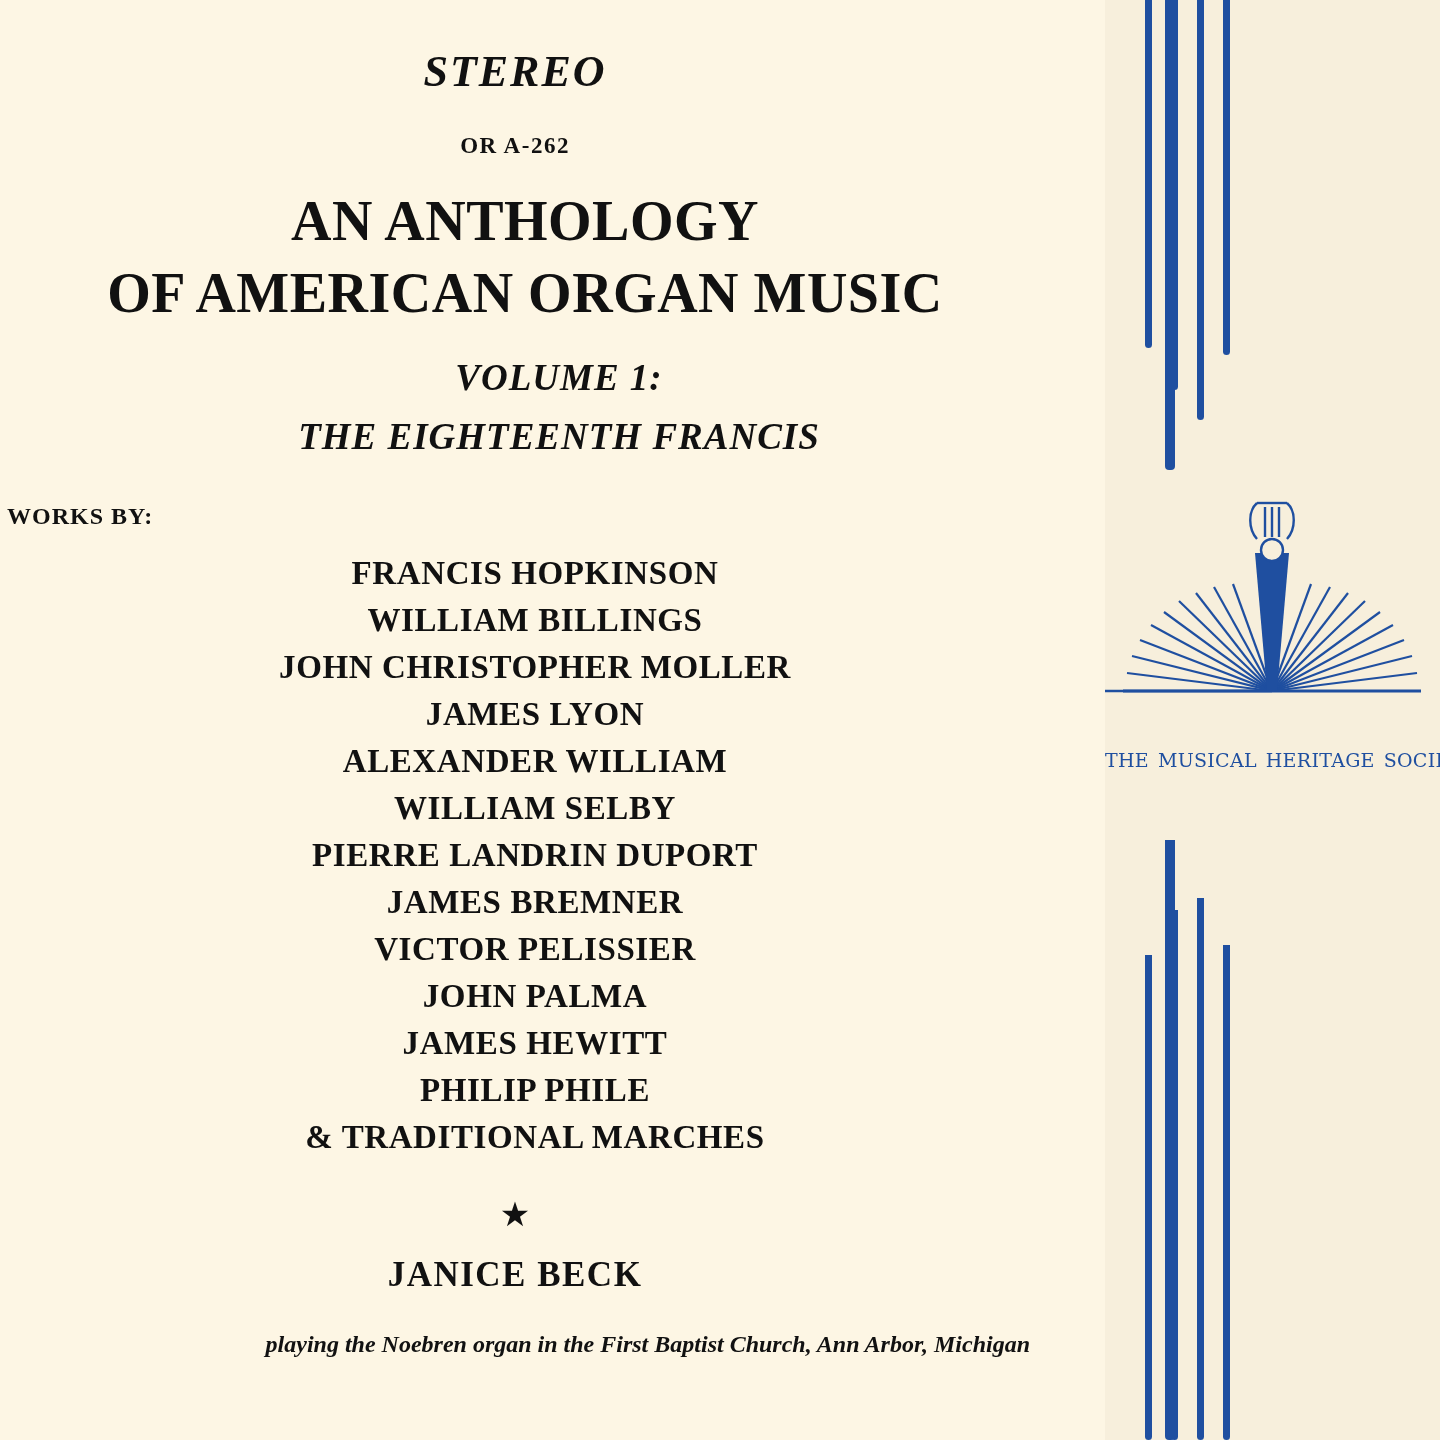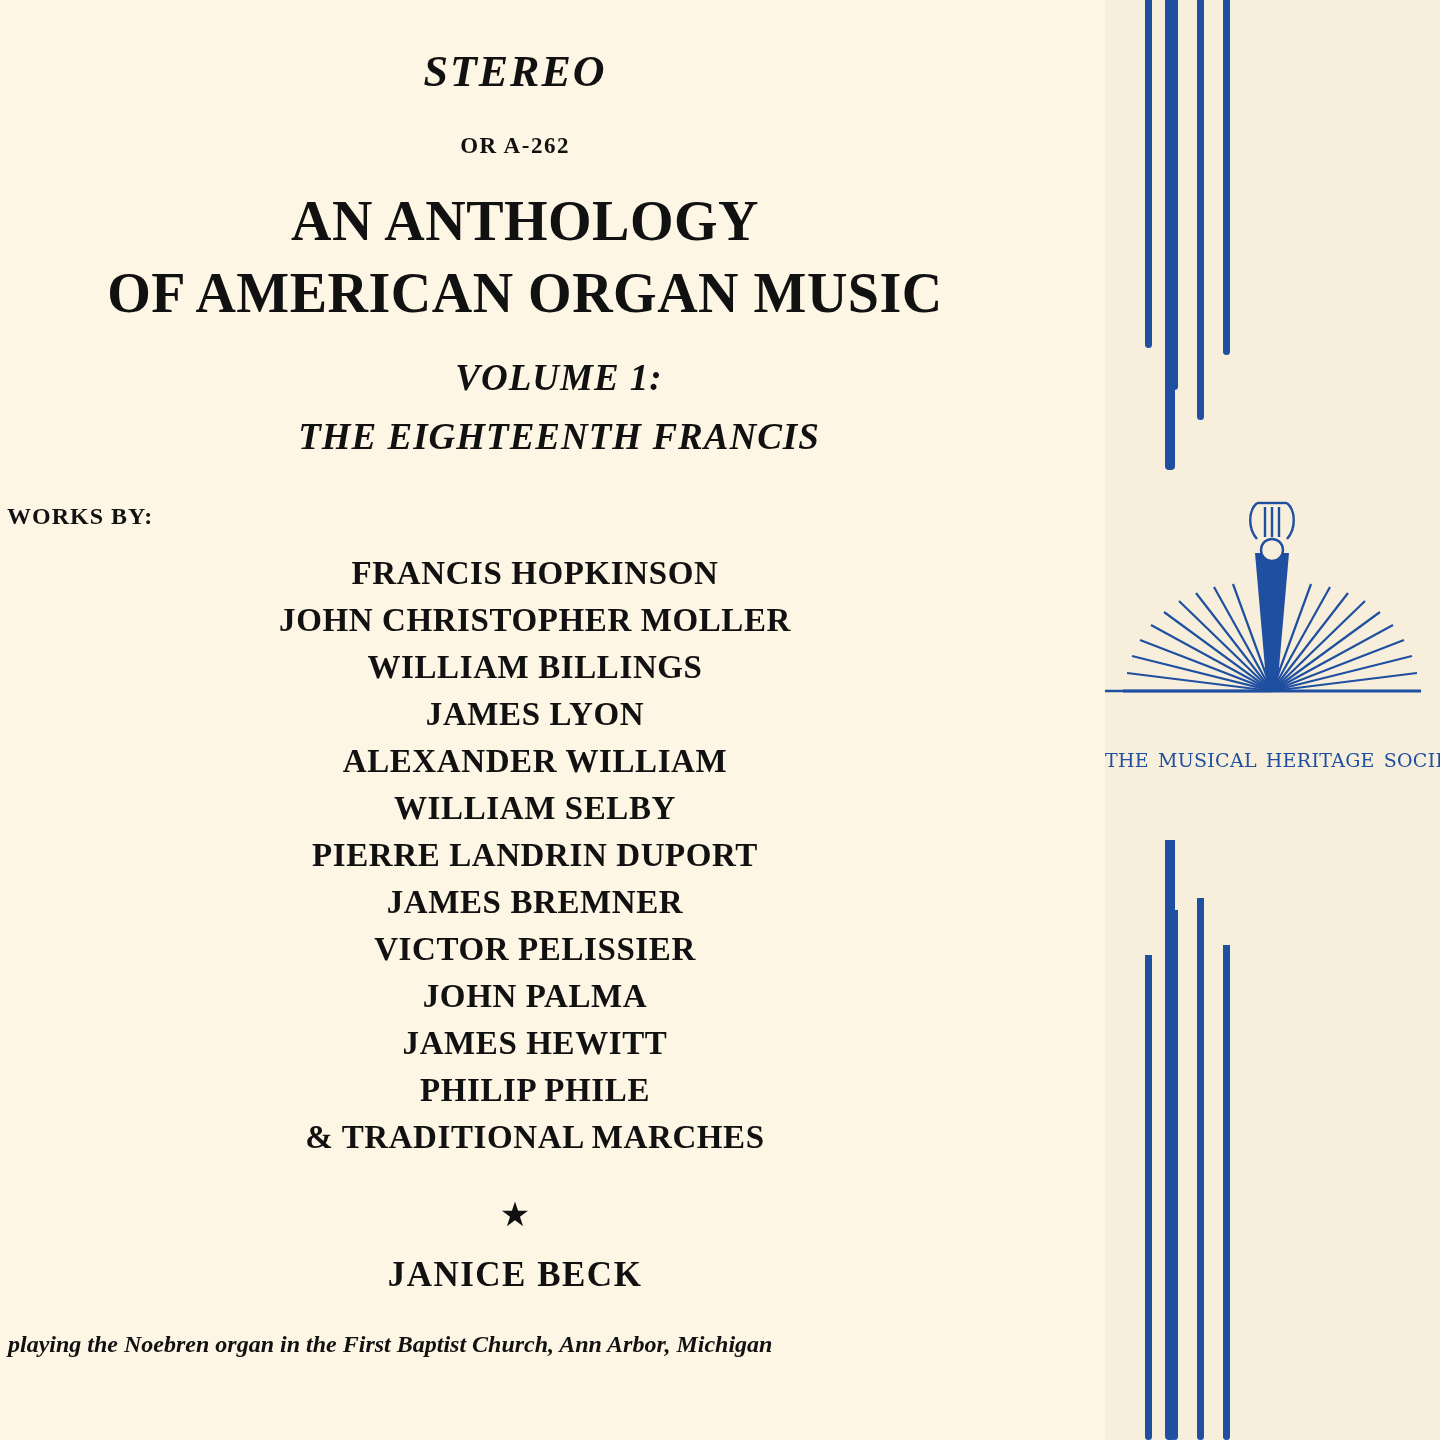--- a/index.html
+++ b/index.html
@@ -162,25 +162,24 @@
     text-align: center;
     font-weight: bold;
     font-size: 35px;
     letter-spacing: 1.5px;
   }
   .performer-note {
     position: absolute;
     left: 0;
     top: 1331px;
     width: 1030px;
-    text-align: left;
+    text-align: right;
     font-style: italic;
     font-weight: bold;
     font-size: 24px;
-    padding-left: 8px;
   }
 </style>
 </head>
 <body>
 
 <div id="cover">
 
   <div class="right-band"></div>
 
   <div class="lines" style="left:1105px; top:0;">
@@ -265,22 +264,22 @@
 
     <div class="volume">
       <div>VOLUME 1:</div>
       <div>THE EIGHTEENTH FRANCIS</div>
     </div>
 
     <div class="works-by">WORKS BY:</div>
 
     <div class="composers">
       <div>FRANCIS HOPKINSON</div>
+      <div>WILLIAM BILLINGS</div>
       <div>JOHN CHRISTOPHER MOLLER</div>
-      <div>WILLIAM BILLINGS</div>
       <div>JAMES LYON</div>
       <div>ALEXANDER WILLIAM</div>
       <div>WILLIAM SELBY</div>
       <div>PIERRE LANDRIN DUPORT</div>
       <div>JAMES BREMNER</div>
       <div>VICTOR PELISSIER</div>
       <div>JOHN PALMA</div>
       <div>JAMES HEWITT</div>
       <div>PHILIP PHILE</div>
       <div>&amp; TRADITIONAL MARCHES</div>

